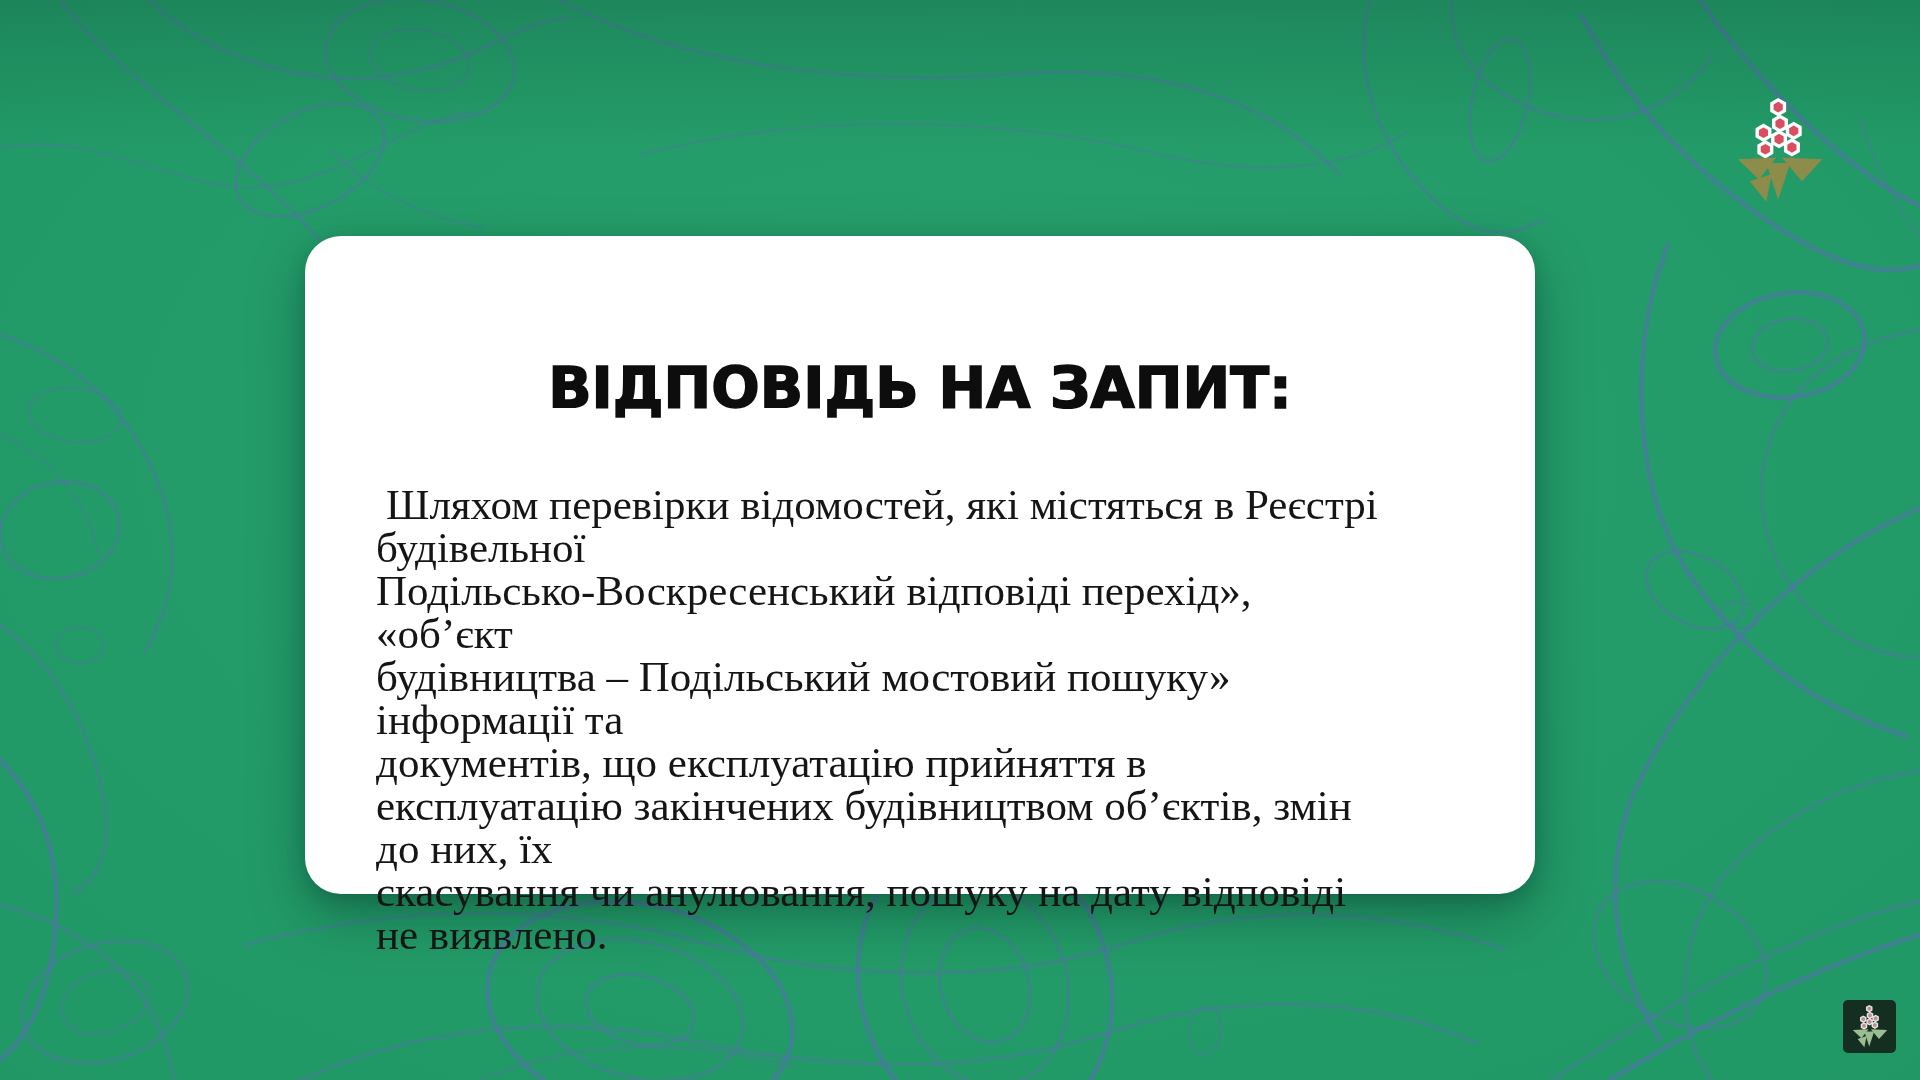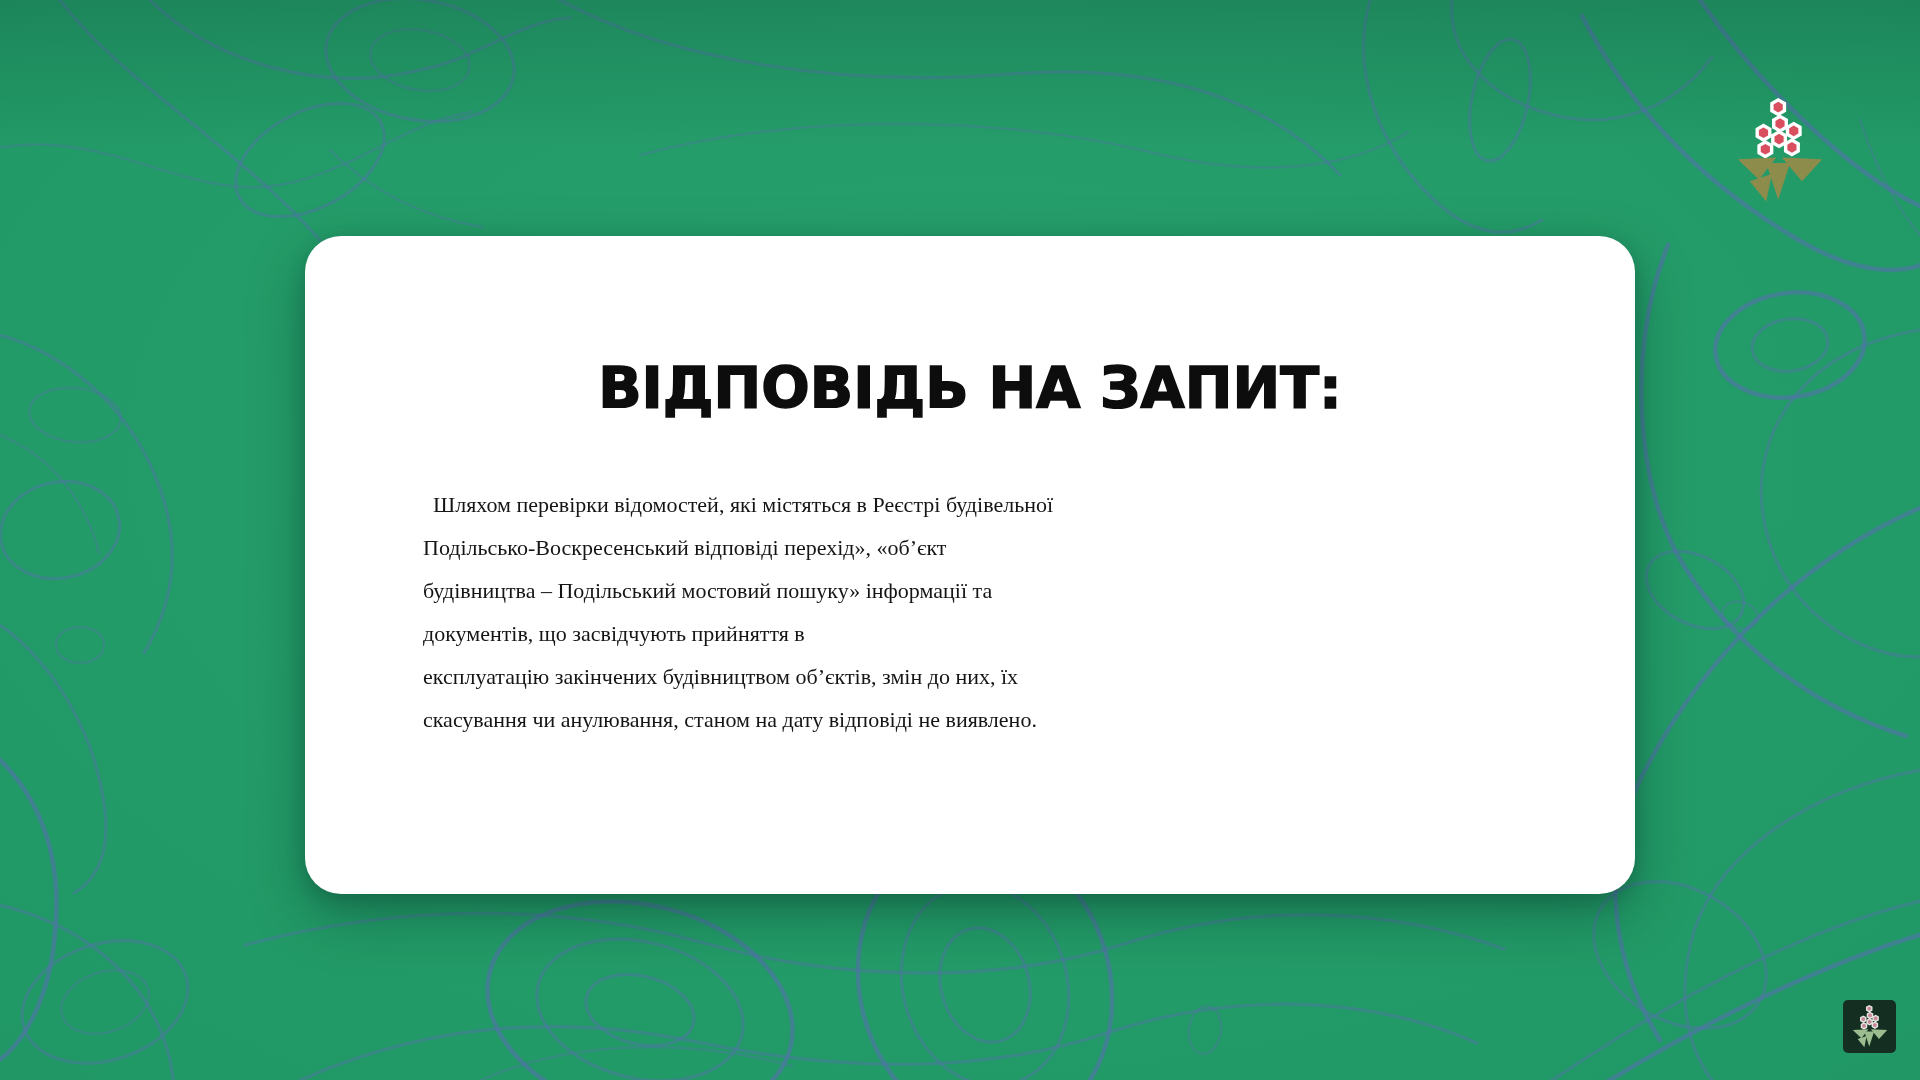--- a/index.html
+++ b/index.html
@@ -27,36 +27,36 @@
   .contour.strong{stroke-opacity:.58;stroke-width:4.5;}
   .contour.thin{stroke-opacity:.34;stroke-width:2.4;}
   .vignette{
     position:absolute;inset:0;z-index:2;pointer-events:none;
     background:
       linear-gradient(180deg, rgba(8,55,42,.20) 0%, rgba(8,55,42,0) 14%),
       radial-gradient(135% 135% at 50% 45%, rgba(0,0,0,0) 58%, rgba(6,50,38,.30) 100%);
   }
   .card{
     position:absolute;z-index:3;
-    left:305px;top:236px;width:1330px;height:658px;
+    left:305px;top:236px;width:1230px;height:658px;
     background:var(--card-bg);border-radius:36px;
     box-shadow:0 22px 55px rgba(4,51,36,.38), 0 6px 18px rgba(4,51,36,.22);
   }
   .title{
     margin-top:124px;text-align:center;
     font-family:"DejaVu Sans","Liberation Sans",sans-serif;
     font-weight:800;font-size:57px;line-height:1;
     color:var(--title-text);
     -webkit-text-stroke:1.6px var(--title-text);
     letter-spacing:0px;
   }
   .body{
-    margin-top:66px;padding:0 138px 0 118px;
+    margin-top:66px;padding:0 138px 0 71px;
     font-family:"Liberation Serif","DejaVu Serif",serif;
-    font-size:22px;line-height:43px;color:var(--body-text);
+    font-size:43px;line-height:43px;color:var(--body-text);
   }
   .body .line:first-child{text-indent:10px;}
   .logo{position:absolute;z-index:3;left:1736px;top:94px;width:88px;height:116px;}
   .logo svg,.watermark svg{display:block;width:100%;height:100%;}
   .hex-outer{fill:#ffffff;}
   .hex-inner{fill:var(--logo-berry-red);}
   .tri{fill:var(--logo-olive);}
   .watermark{
     position:absolute;z-index:3;left:1843px;top:1000px;width:53px;height:53px;
     background:var(--badge-bg);border-radius:5px;border:none;cursor:pointer;
@@ -124,23 +124,23 @@
   </svg>
 
   <div class="vignette"></div>
 
   <div class="card">
     <h1 class="title">ВІДПОВІДЬ НА ЗАПИТ:</h1>
     <div class="body">
       <div class="line">Шляхом перевірки відомостей, які містяться в Реєстрі будівельної</div>
       <div class="line">Подільсько-Воскресенський відповіді перехід», «об’єкт</div>
       <div class="line">будівництва – Подільський мостовий пошуку» інформації та</div>
-      <div class="line">документів, що засвідчують прийняття в</div>
+      <div class="line">документів, що експлуатацію прийняття в</div>
       <div class="line">експлуатацію закінчених будівництвом об’єктів, змін до них, їх</div>
-      <div class="line">скасування чи анулювання, станом на дату відповіді не виявлено.</div>
+      <div class="line">скасування чи анулювання, пошуку на дату відповіді не виявлено.</div>
     </div>
   </div>
 
   <div class="logo">
     <svg viewBox="0 0 96 120" aria-hidden="true">
       <g transform="translate(0,0)">
         <g transform="translate(46,11)">
             <polygon class="hex-outer" points="0,-10 -8.7,-5 -8.7,5 0,10 8.7,5 8.7,-5"></polygon>
             <polygon class="hex-inner" points="0,-5.8 -5,-2.9 -5,2.9 0,5.8 5,2.9 5,-2.9"></polygon>
           </g>

